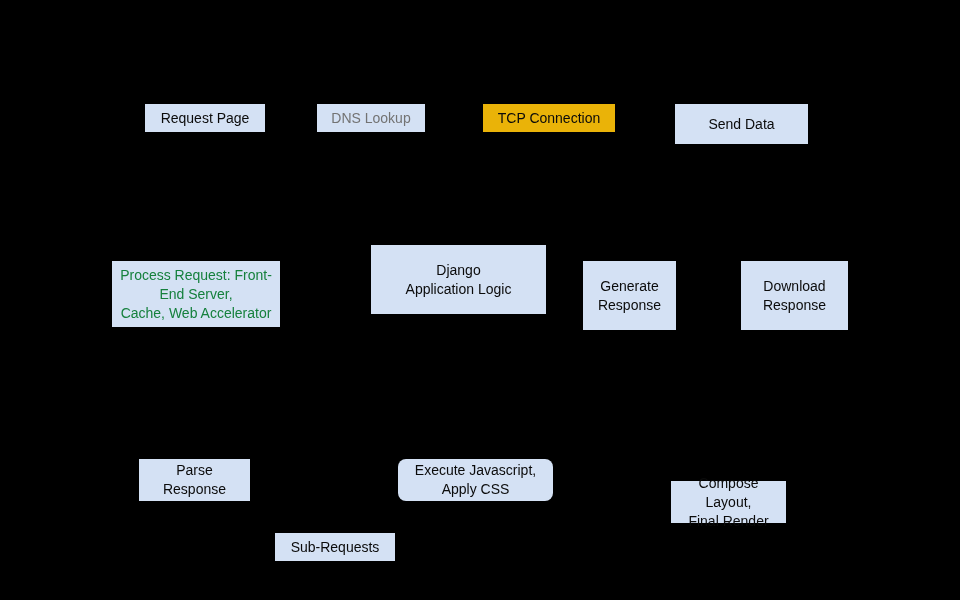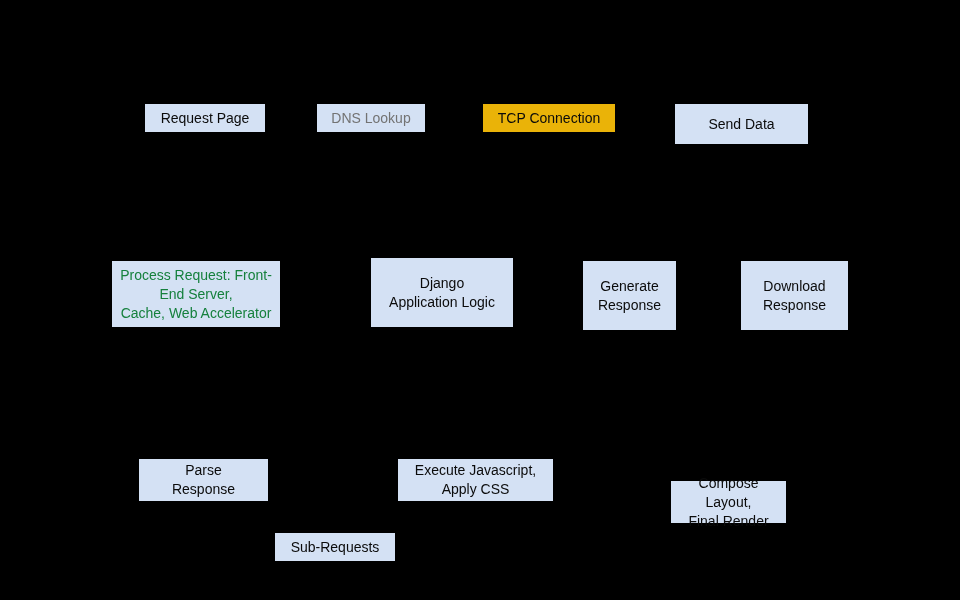--- a/index.html
+++ b/index.html
@@ -38,28 +38,28 @@
 
 <div id="diagram-canvas" style="width: 960px; height: 600px; background: rgb(0, 0, 0);">
 
   <div class="node" style="left: 145px; top: 104px; width: 120px; height: 28px; background: rgb(212, 225, 244); color: rgb(11, 11, 11);">Request Page</div>
   <div class="node" style="left: 317px; top: 104px; width: 108px; height: 28px; background: rgb(212, 225, 244); color: #737373;">DNS Lookup</div>
   <div class="node" style="left: 483px; top: 104px; width: 132px; height: 28px; background: #eab308; color: rgb(11, 11, 11);">TCP Connection</div>
   <div class="node" style="left: 675px; top: 104px; width: 133px; height: 40px; background: rgb(212, 225, 244); color: rgb(11, 11, 11);">Send Data</div>
 
   <div class="node" style="left: 112px; top: 261px; width: 168px; height: 66px; background: rgb(212, 225, 244); color: #15803d;">Process Request: Front-End Server,
 Cache, Web Accelerator</div>
-  <div class="node" style="left: 371px; top: 258px; width: 142px; height: 69px; background: rgb(212, 225, 244); color: rgb(11, 11, 11);">Django
+  <div class="node" style="left: 371px; top: 245px; width: 175px; height: 69px; background: rgb(212, 225, 244); color: rgb(11, 11, 11);">Django
 Application Logic</div>
   <div class="node" style="left: 583px; top: 261px; width: 93px; height: 69px; background: rgb(212, 225, 244); color: rgb(11, 11, 11);">Generate
 Response</div>
   <div class="node" style="left: 741px; top: 261px; width: 107px; height: 69px; background: rgb(212, 225, 244); color: rgb(11, 11, 11);">Download
 Response</div>
 
-  <div class="node" style="left: 139px; top: 459px; width: 129px; height: 42px; background: rgb(212, 225, 244); color: rgb(11, 11, 11);">Parse
+  <div class="node" style="left: 139px; top: 459px; width: 111px; height: 42px; background: rgb(212, 225, 244); color: rgb(11, 11, 11);">Parse
 Response</div>
-  <div class="node" style="left: 398px; top: 459px; width: 155px; height: 42px; background: rgb(212, 225, 244); color: rgb(11, 11, 11);">Execute Javascript,
+  <div class="node" style="left: 398px; top: 459px; width: 155px; height: 42px; background: rgb(212, 225, 244); color: rgb(11, 11, 11); border-radius: 8px;">Execute Javascript,
 Apply CSS</div>
   <div class="node" style="left: 671px; top: 459px; width: 115px; height: 42px; background: rgb(212, 225, 244); color: rgb(11, 11, 11); margin-top: 22px;">Compose Layout,
 Final Render</div>
   <div class="node" style="left: 275px; top: 533px; width: 120px; height: 28px; background: rgb(212, 225, 244); color: rgb(11, 11, 11);">Sub-Requests</div>
 
 </div>
 
 </body></html>

